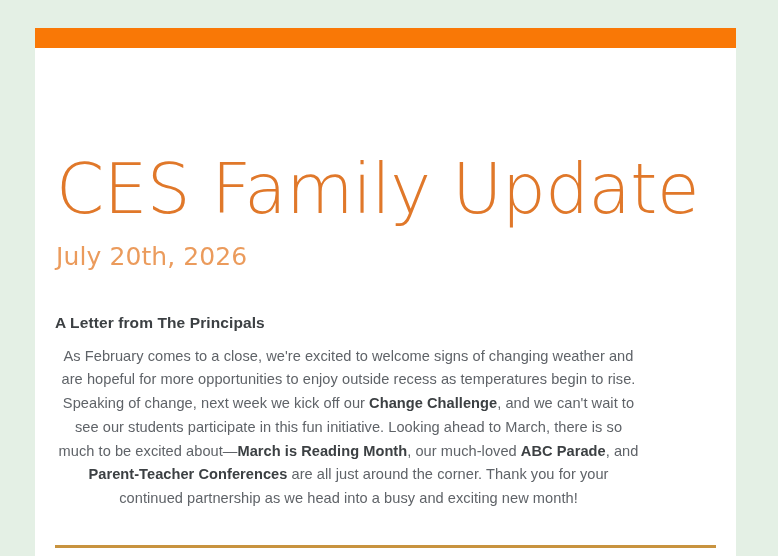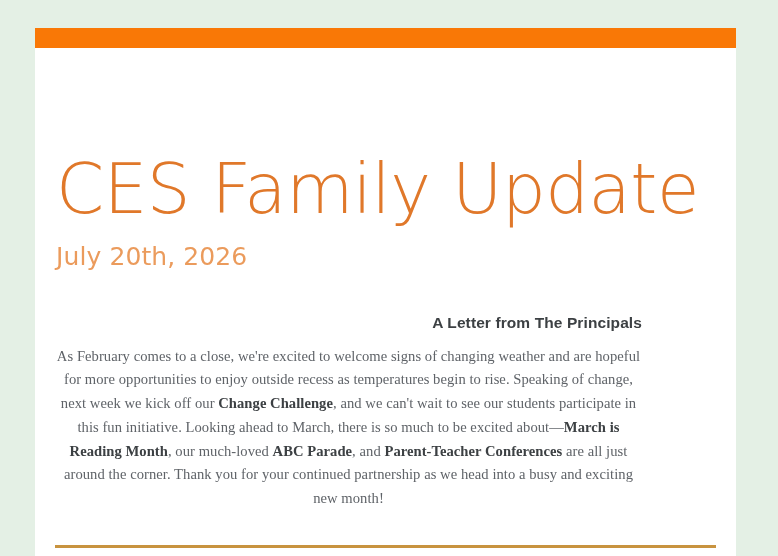--- a/index.html
+++ b/index.html
@@ -80,36 +80,35 @@
   }
 
   
   .letter {
     padding: 0 20px 0 20px;
     margin-top: 43px;
   }
 
   .letter-heading {
     margin: 0;
-    text-align: right;
+    text-align: left;
     font-size: 15.5px;
     font-weight: bold;
     color: #3c4043;
     letter-spacing: 0.1px;
   }
 
   .letter-body {
     margin: 0;
     padding-top: 13px;
     text-align: center;
     font-size: 14.6px;
     line-height: 1.63;
     color: #5f6368;
     letter-spacing: 0.05px;
-    font-family: Liberation Serif, serif;
   }
 
   .letter-body b {
     color: #3c4043;
     font-weight: bold;
   }
 
   
   .divider-wrap {
     padding: 0 20px;

